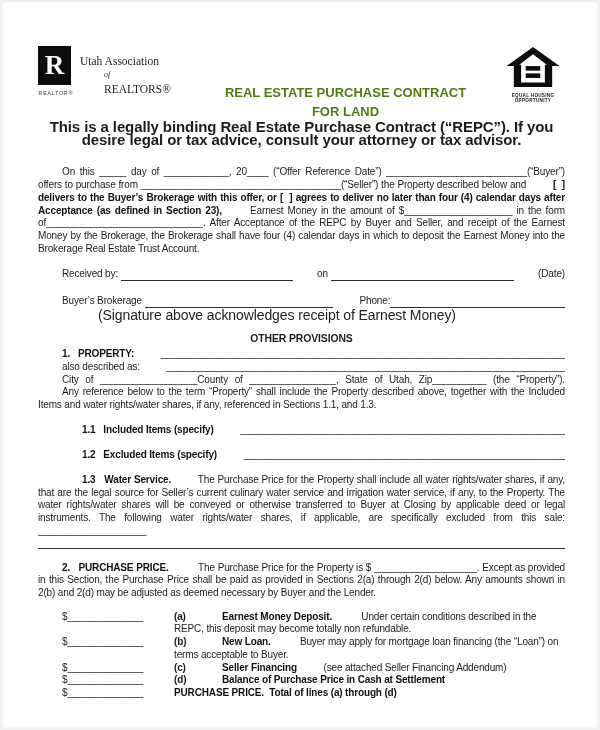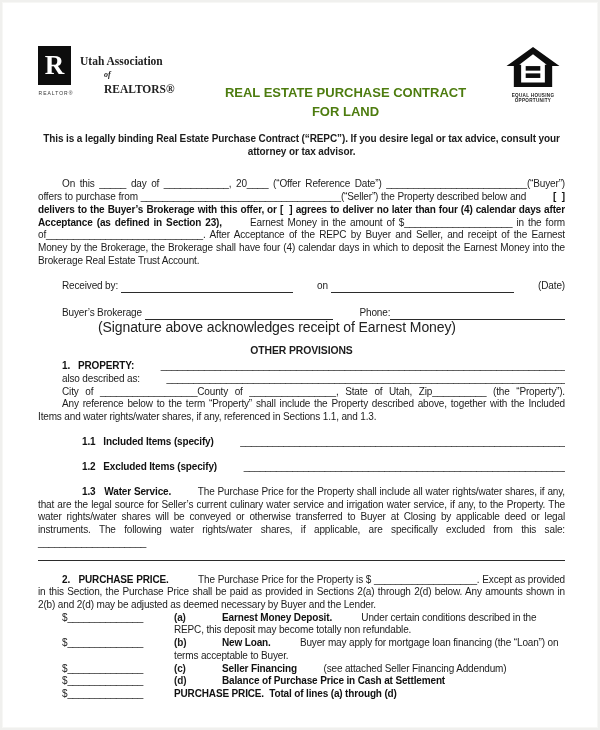--- a/index.html
+++ b/index.html
@@ -13,40 +13,40 @@
   }
   .b{font-weight:bold;color:#111;}
   span{white-space:pre-wrap;padding-left:24px;}
   
   .hdr{display:flex;align-items:flex-start;}
   .uar{width:152px;flex:none;display:flex;align-items:flex-start;}
   .uar-boxcol{width:36px;flex:none;text-align:center;}
   .uar-box{width:33px;height:39px;background:#0d0d0d;color:#fff;display:flex;align-items:center;justify-content:center;
     font-family:"Liberation Serif","DejaVu Serif",serif;font-weight:bold;font-size:27px;letter-spacing:0;}
   .uar-cap{font-size:5px;letter-spacing:1px;color:#333;margin-top:2px;}
-  .uar-name{margin:9px 0 0 6px;font-family:"Liberation Serif","DejaVu Serif",serif;font-size:11.5px;line-height:13px;letter-spacing:0;color:#222;font-weight:bold;}
+  .uar-name{margin:9px 0 0 6px;font-family:"Liberation Serif","DejaVu Serif",serif;font-size:11.5px;line-height:13px;letter-spacing:0;color:#222;}
   .uar-of{font-style:italic;font-size:8px;vertical-align:3px;}
   .titleblk{flex:1;text-align:center;margin-top:37px;}
   .title{font-weight:bold;font-size:13px;line-height:19px;letter-spacing:0;color:#4d7c0f;}
   .eho{width:64px;flex:none;text-align:center;margin-top:0;}
   .eho-cap{font-size:4.6px;font-weight:bold;letter-spacing:0.3px;line-height:5.6px;color:#222;margin-top:1px;}
-  .disclaimer{margin-top:12px;text-align:center;font-weight:bold;font-size:10px;letter-spacing:-0.1px;}
+  .disclaimer{margin-top:0;text-align:center;font-weight:bold;font-size:15px;letter-spacing:-0.1px;}
   .sechead{margin-top:14px;text-align:center;font-weight:bold;font-size:10.4px;letter-spacing:-0.1px;}
   .flow{text-align:justify;margin-top:20px;}
   .jline{text-align:justify;text-align-last:justify;}
   .fill{white-space:nowrap;overflow:hidden;}
   .fill span{white-space:pre;}
   .ind{padding-left:20px;}
   .ti{text-indent:20px;}
   .fieldline{display:flex;align-items:flex-end;margin-top:14px;}
   .fieldline .t{white-space:pre;flex:none;}
   .ustretch{border-bottom:1px solid #2b2b2b;height:4px;flex-grow:1;min-width:10px;}
   .sigcap{font-size:14px;letter-spacing:-0.1px;color:#222;margin:1px 0 0 60px;}
   .mt12{margin-top:12px;} .mt13{margin-top:13px;} .mt6{margin-top:6px;} .mt2{margin-top:2px;}
-  .prows{margin-top:0;}
+  .prows{margin-top:11px;}
   .prow{display:flex;}
   .amt{width:88px;flex:none;white-space:pre;}
   .pcontent{flex:1;padding-left:24px;text-indent:-24px;}
   .pmarker{display:inline-block;width:24px;font-weight:bold;text-indent:0;}
 </style>
 </head>
 <body>
 
 <div class="page">
 

